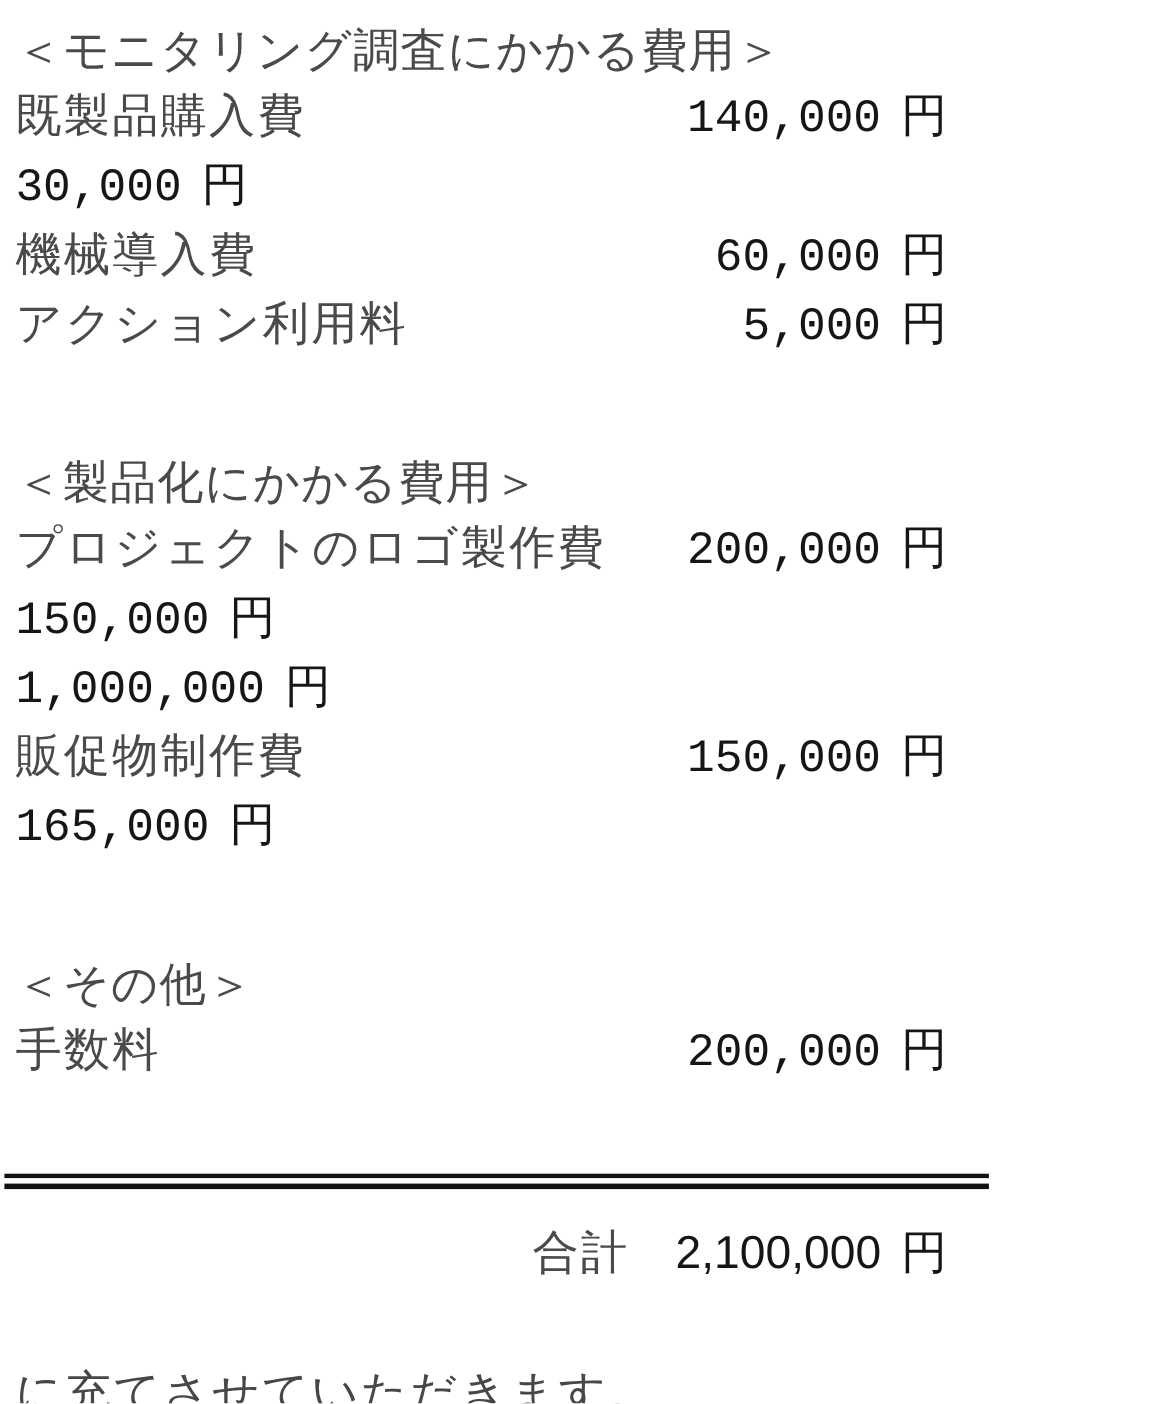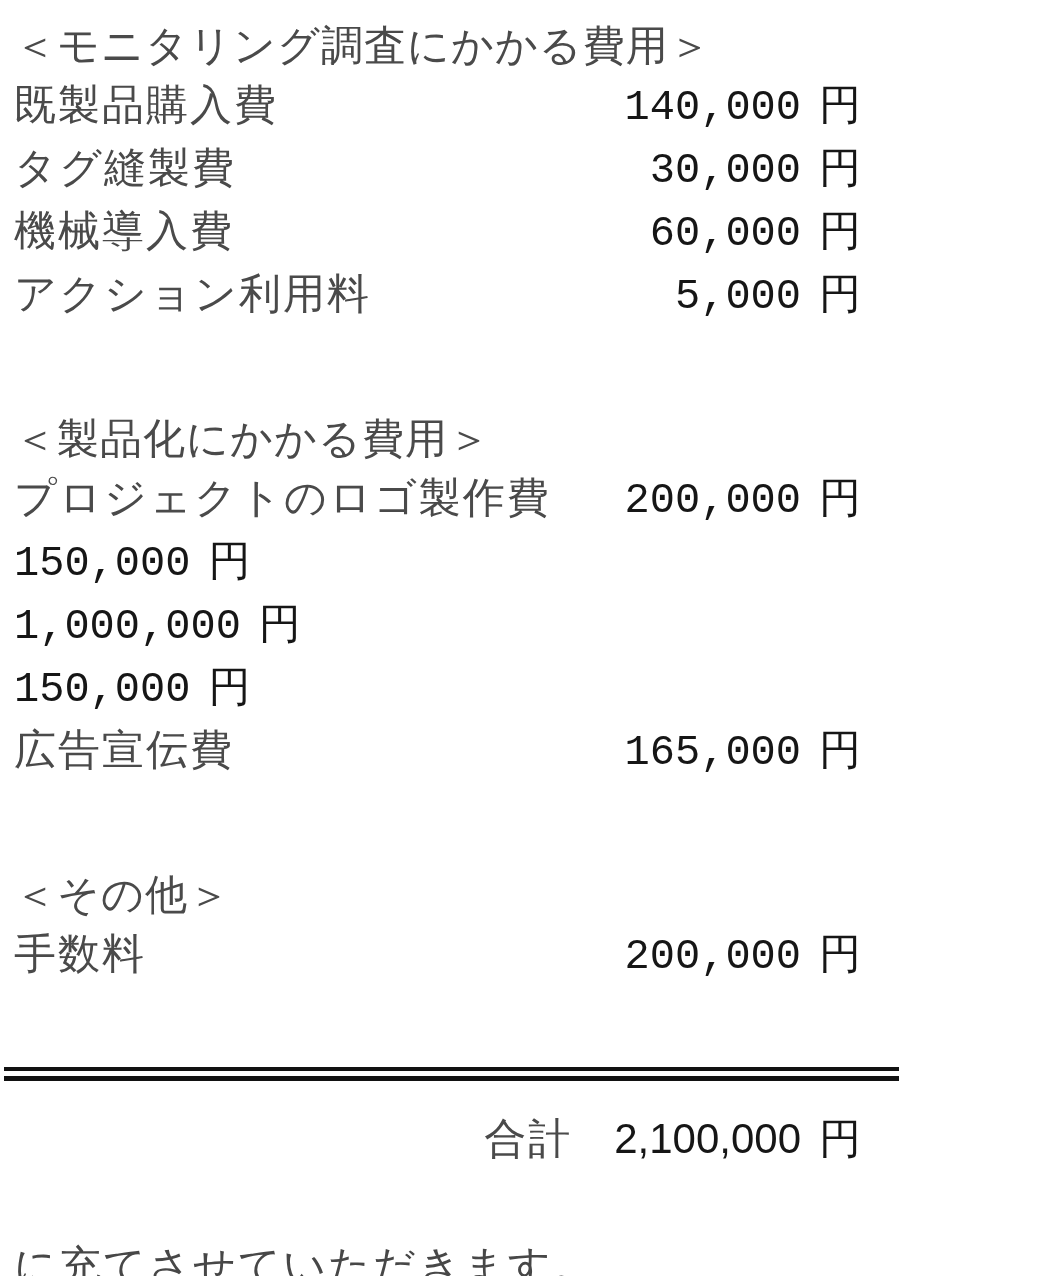--- a/index.html
+++ b/index.html
@@ -89,21 +89,20 @@
 <div class="page">
 
   <div class="section">
     <div class="section-header">＜モニタリング調査にかかる費用＞</div>
     <div class="row">
       <span class="label">既製品購入費</span>
       <span class="amount">140,000</span>
       <span class="unit">円</span>
     </div>
     <div class="row">
-      <span class="label">タグ縫製費</span>
       <span class="amount">30,000</span>
       <span class="unit">円</span>
     </div>
     <div class="row">
       <span class="label">機械導入費</span>
       <span class="amount">60,000</span>
       <span class="unit">円</span>
     </div>
     <div class="row">
       <span class="label">アクション利用料</span>
@@ -121,25 +120,25 @@
     </div>
     <div class="row">
       <span class="amount">150,000</span>
       <span class="unit">円</span>
     </div>
     <div class="row">
       <span class="amount">1,000,000</span>
       <span class="unit">円</span>
     </div>
     <div class="row">
+      <span class="label">販促物制作費</span>
       <span class="amount">150,000</span>
       <span class="unit">円</span>
     </div>
     <div class="row">
-      <span class="label">広告宣伝費</span>
       <span class="amount">165,000</span>
       <span class="unit">円</span>
     </div>
   </div>
 
   <div class="section">
     <div class="section-header">＜その他＞</div>
     <div class="row">
       <span class="label">手数料</span>
       <span class="amount">200,000</span>

